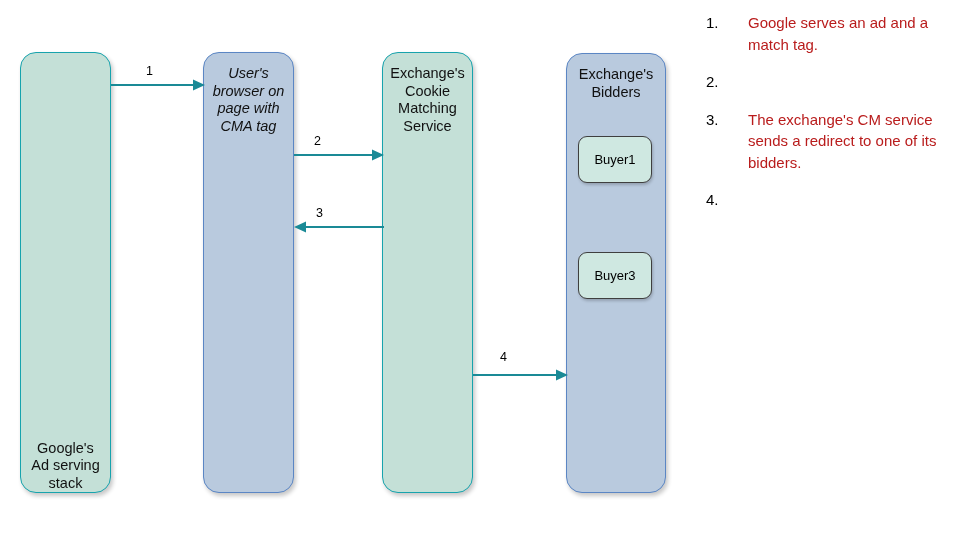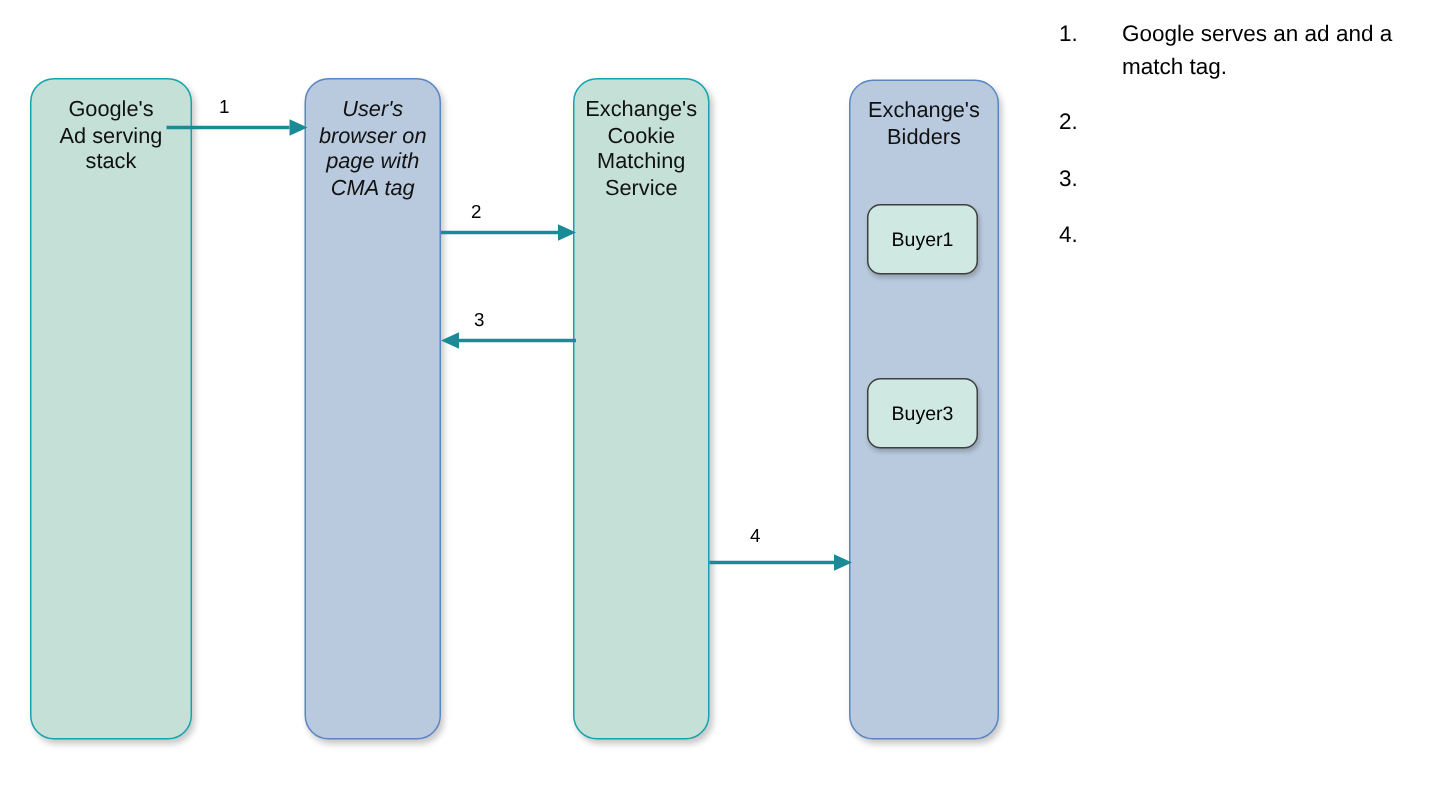--- a/index.html
+++ b/index.html
@@ -43,21 +43,21 @@
   }
   .pillar-green {
     background: #c4e0d7;
     border: 1.3px solid #17a3ad;
   }
   .pillar-blue {
     background: #b9cade;
     border: 1.3px solid #5b86c4;
   }
 
-  #box-google   { left: 20px;  top: 52px; width: 108px;  height: 441px; }
+  #box-google   { left: 20px;  top: 52px; width: 91px;  height: 441px; align-items: flex-end; }
   #box-browser  { left: 203px; top: 52px; width: 91px;  height: 441px; font-style: italic; }
   #box-cms      { left: 382px; top: 52px; width: 91px;  height: 441px; }
   #box-bidders  { left: 566px; top: 53px; width: 100px; height: 440px; }
 
   
   .buyer {
     position: absolute;
     box-sizing: border-box;
     left: 578px;
     width: 74px;
@@ -122,21 +122,21 @@
     width: 42px;
     flex: 0 0 42px;
     font-size: 15px;
     line-height: 21.5px;
     color: #000000;
   }
   .step-text {
     flex: 1 1 auto;
     font-size: 15px;
     line-height: 21.5px;
-    color: #000000;
+    color: #b91c1c;
   }
 </style>
 </head>
 <body>
 
 <div id="canvas">
 
   <div class="pillar pillar-green" id="box-google">
     <span class="pillar-label">Google's
 Ad serving
@@ -196,19 +196,20 @@
   <div id="steps-list">
     <div class="step-item">
       <div class="step-number">1.</div>
       <div class="step-text">Google serves an ad and a match tag.</div>
     </div>
     <div class="step-item">
       <div class="step-number">2.</div>
     </div>
     <div class="step-item">
       <div class="step-number">3.</div>
+      <div class="step-text">The exchange's CM service sends a redirect to one of its bidders.</div>
     </div>
     <div class="step-item">
       <div class="step-number">4.</div>
     </div>
   </div>
 
 </div>
 
 </body></html>

